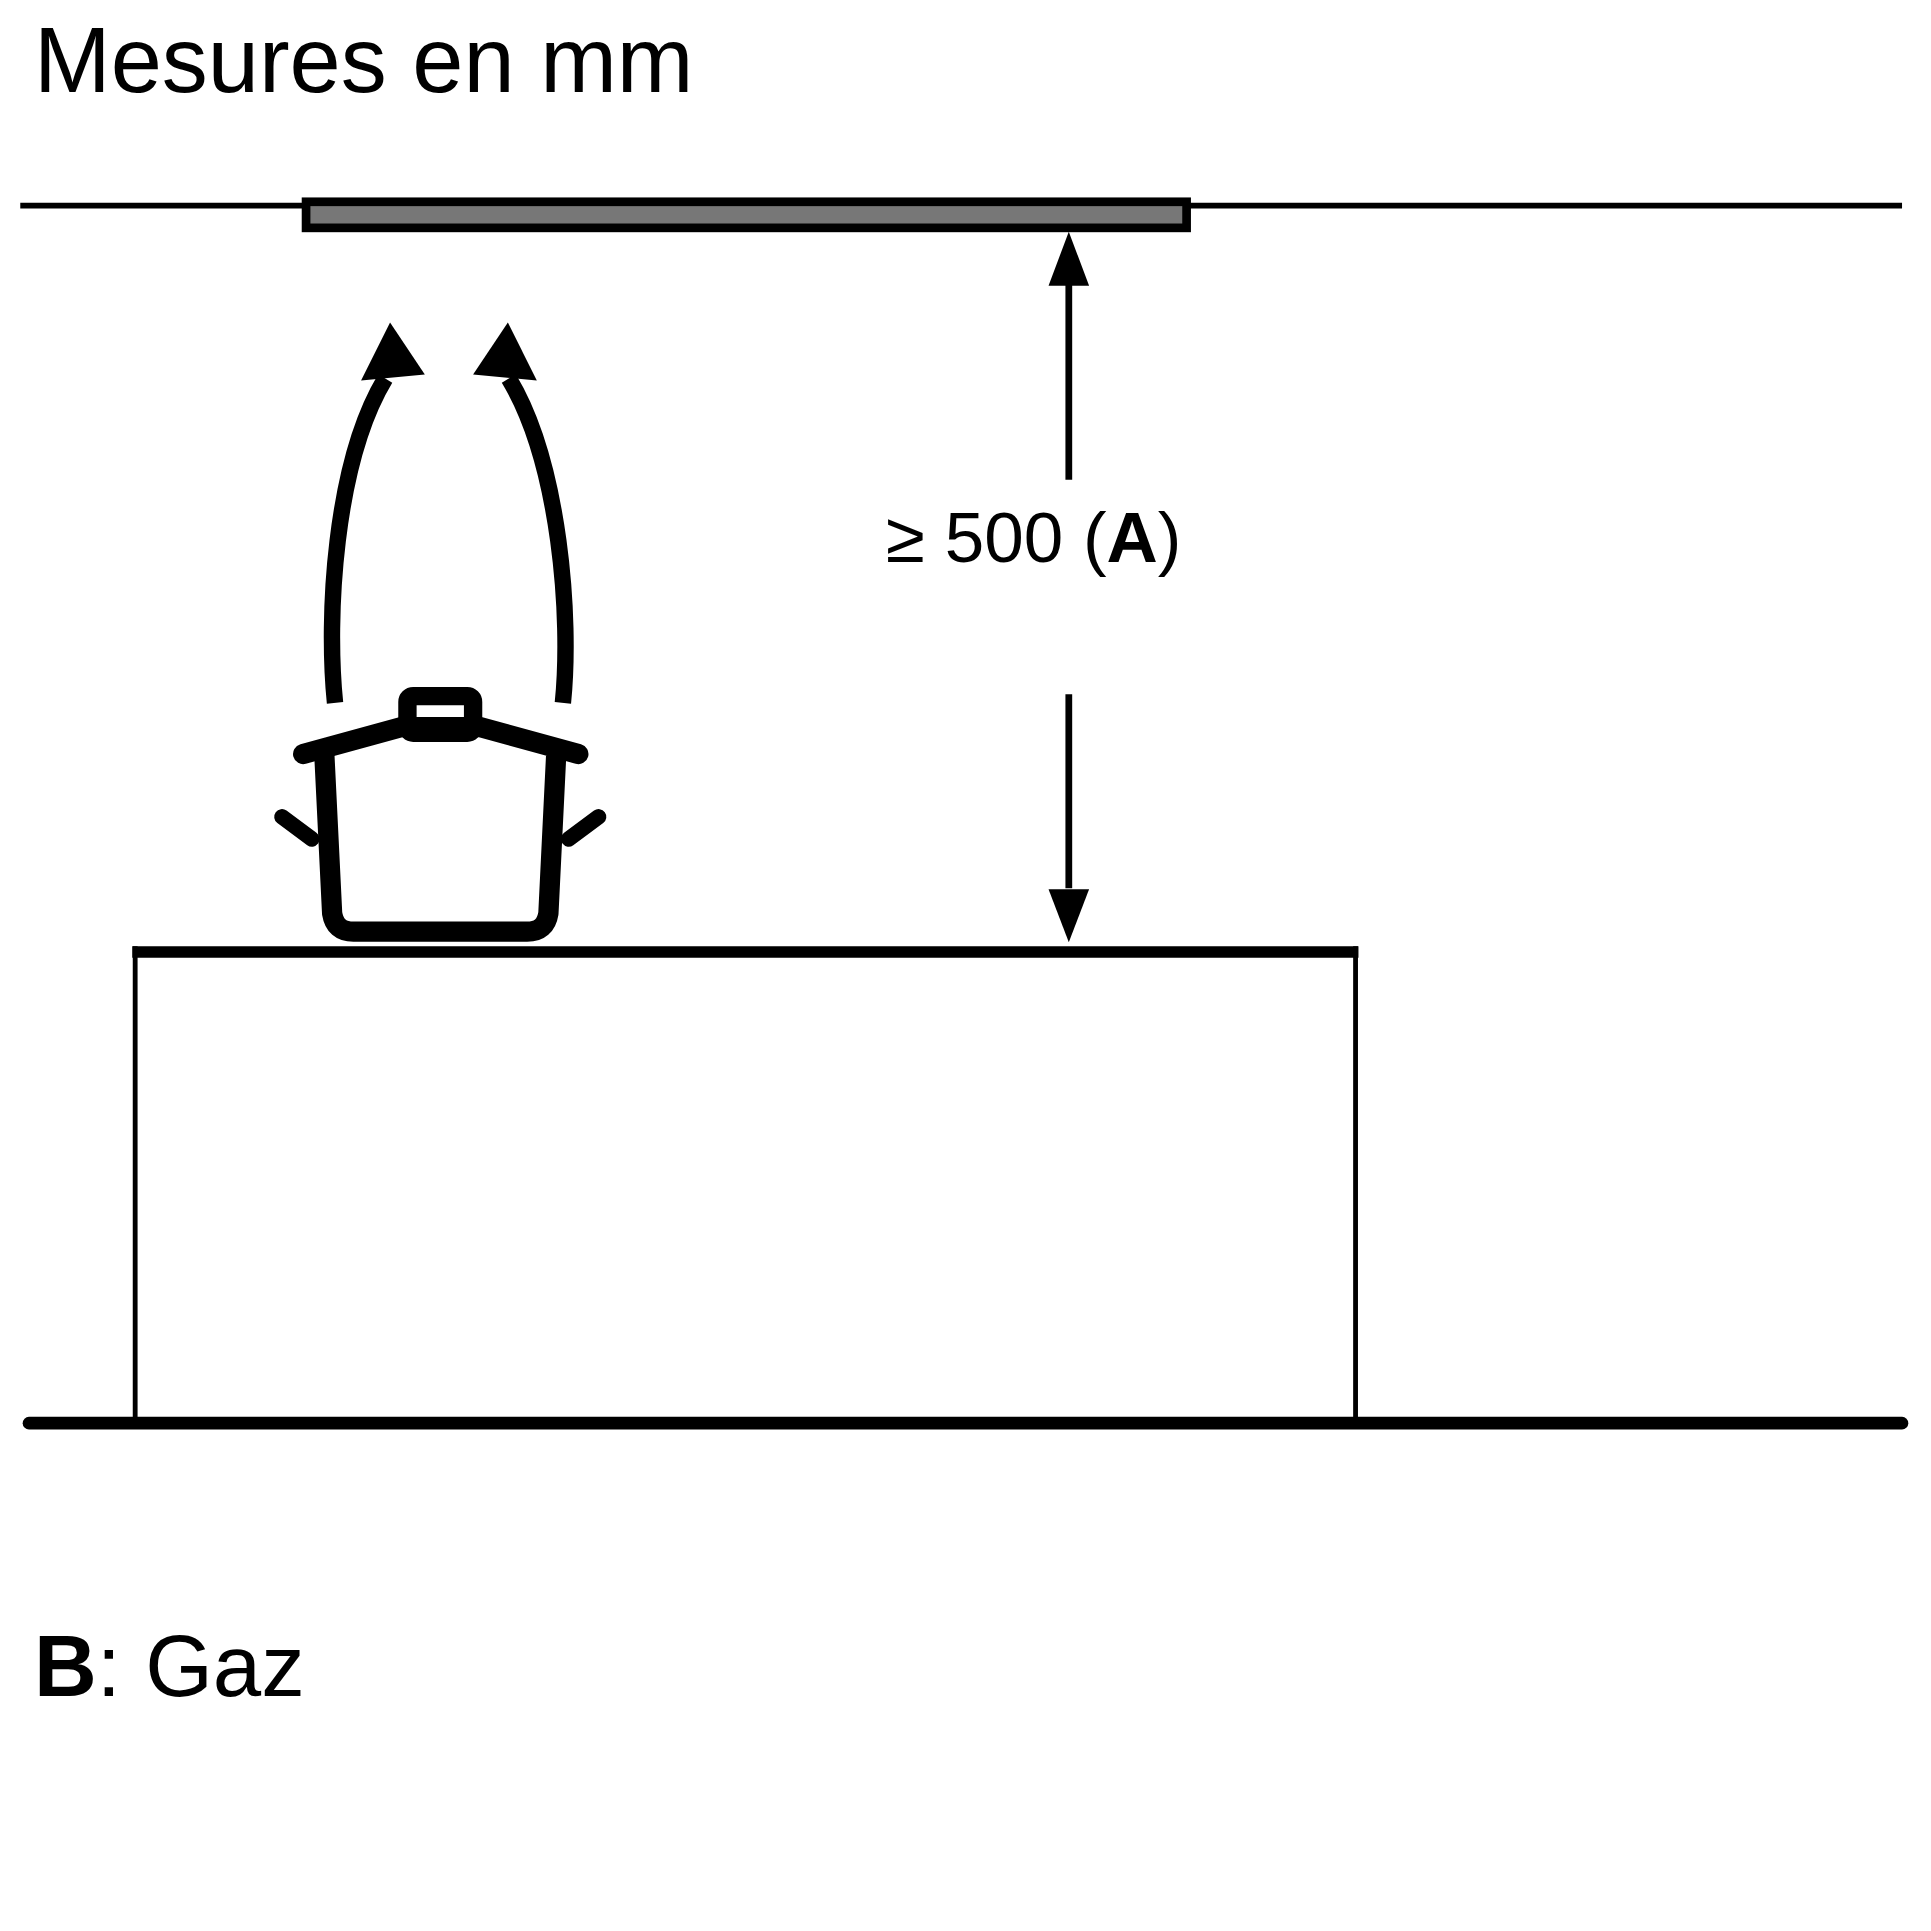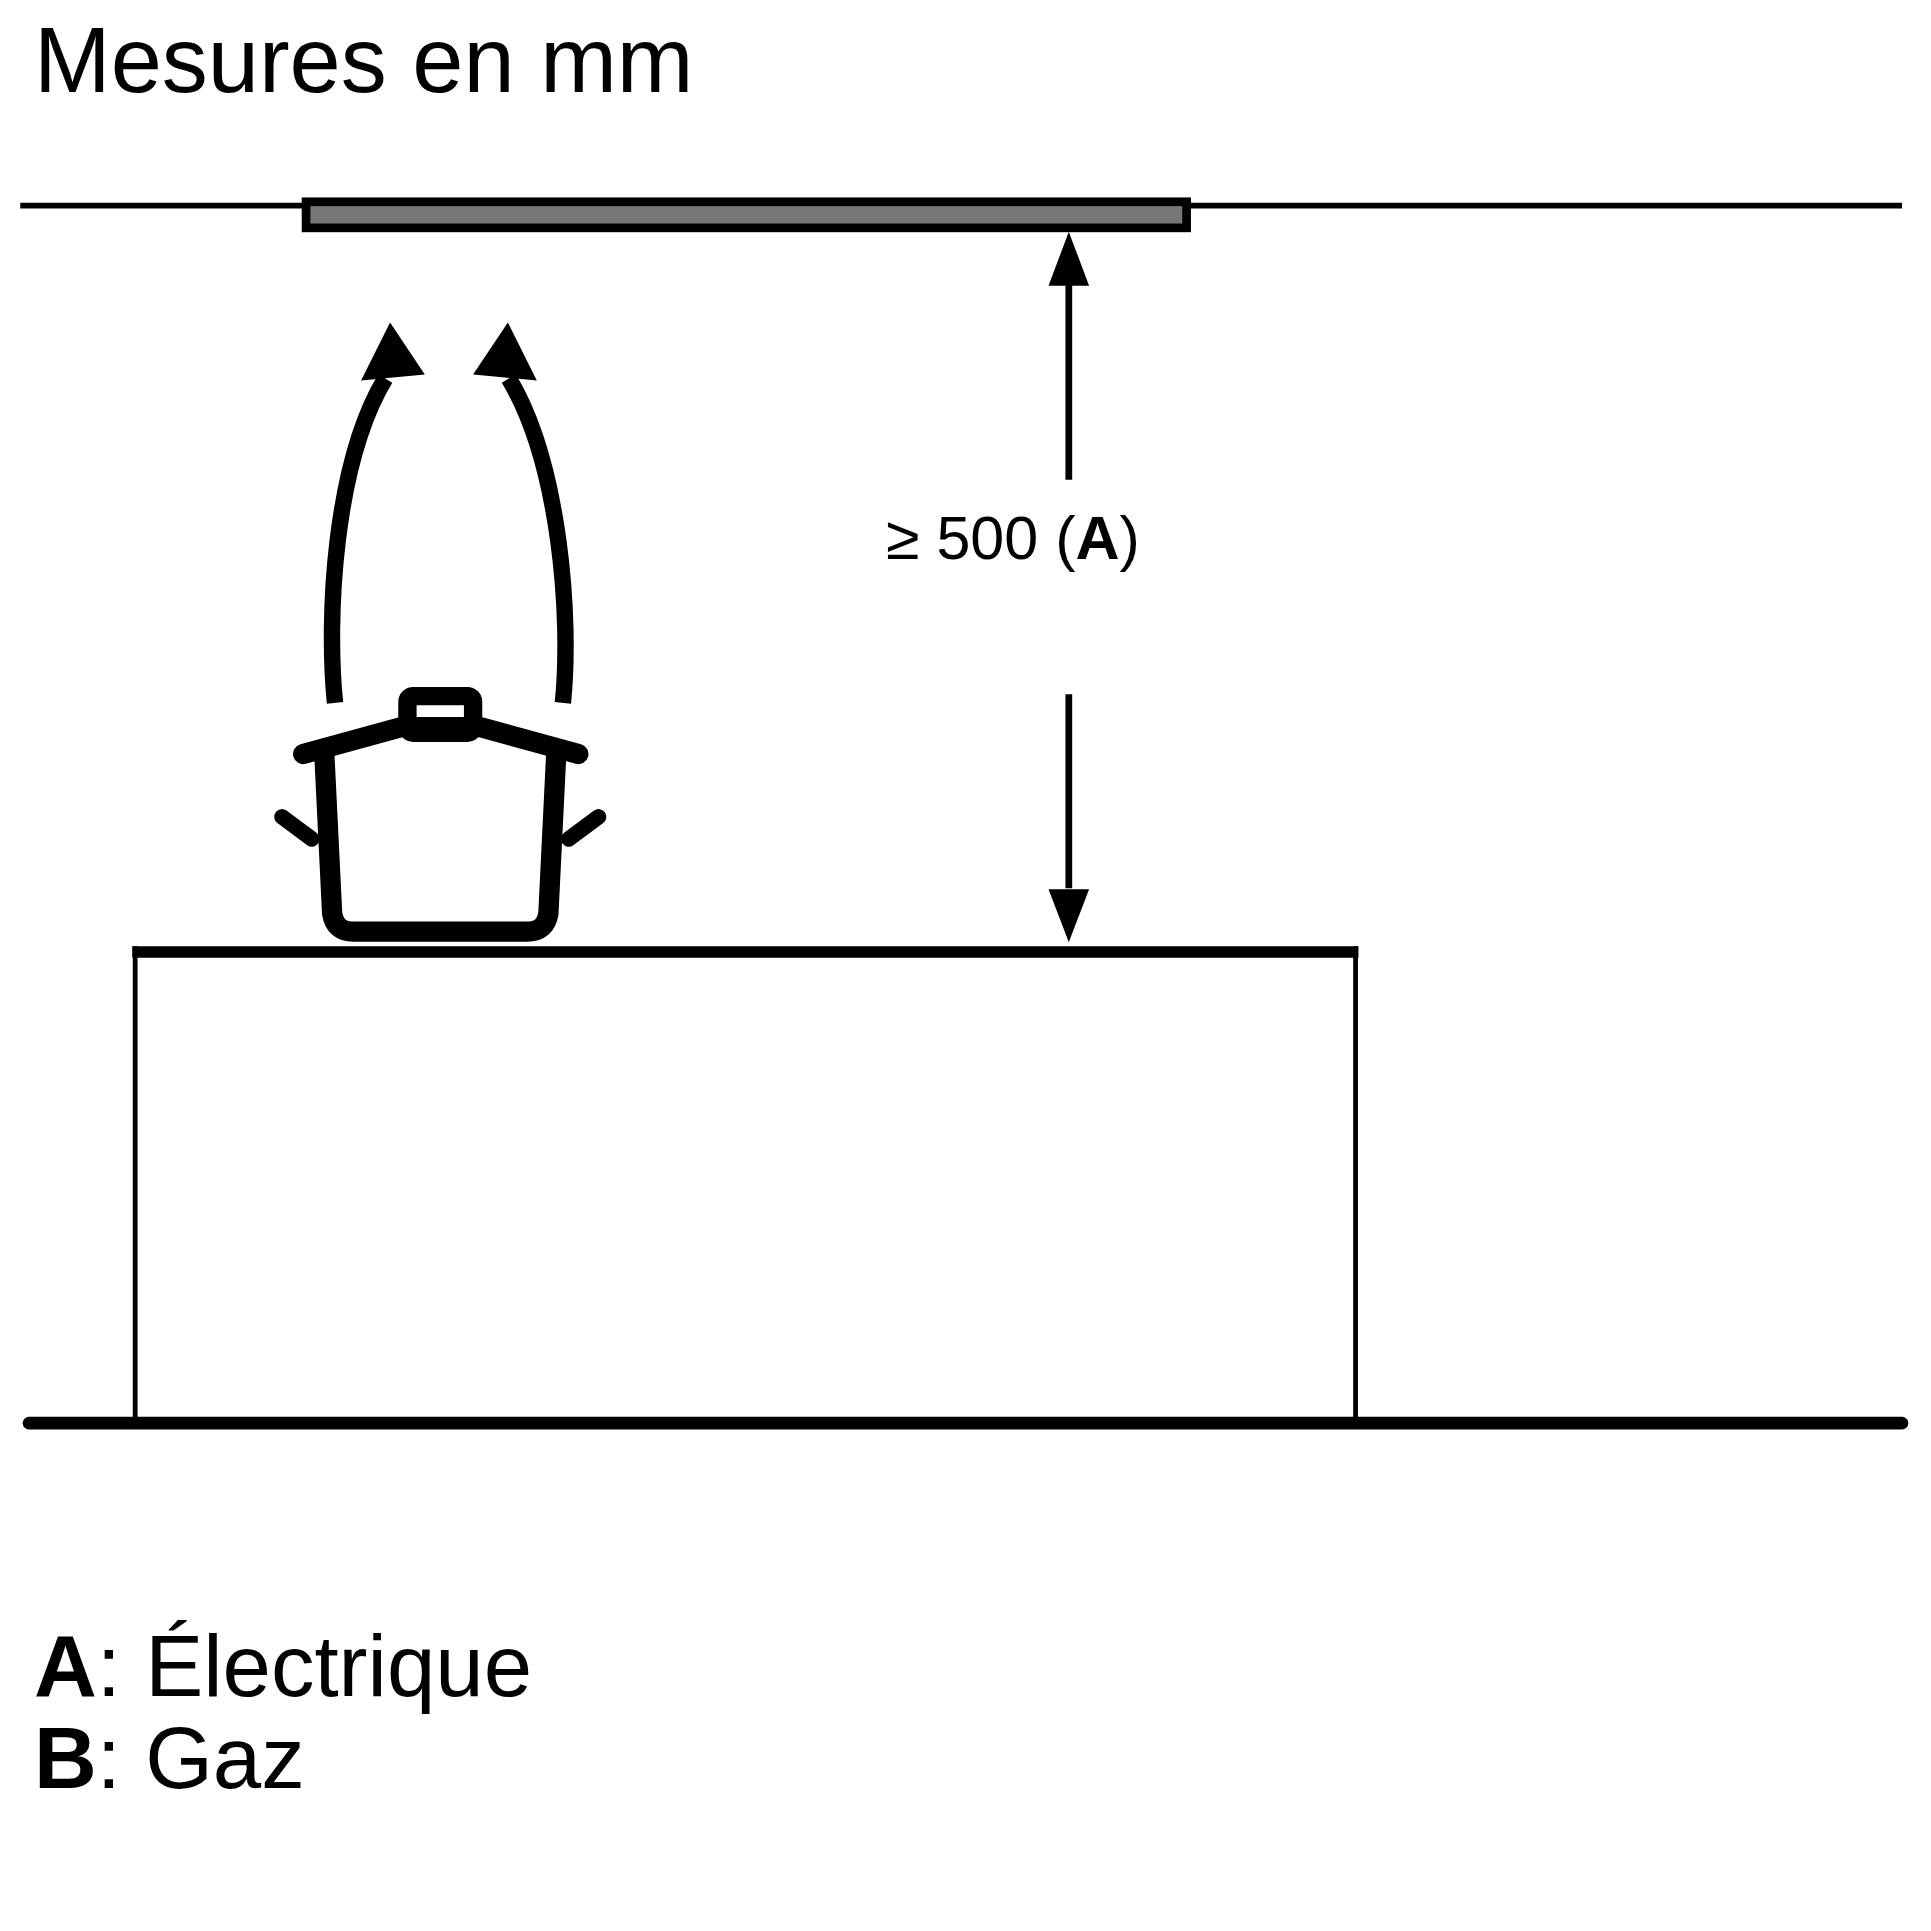--- a/index.html
+++ b/index.html
@@ -31,21 +31,21 @@
     font-size: 92px;
     font-weight: 400;
     line-height: 92px;
     white-space: nowrap;
     text-align: center;
   }
   .dim-labels {
     position: absolute;
     left: 886px;
     top: 492px;
-    font-size: 61px;
+    font-size: 71px;
     line-height: 92px;
     white-space: nowrap;
   }
   .legend {
     position: absolute;
     left: 34px;
     top: 1620px;
     font-size: 87px;
     line-height: 92px;
     white-space: nowrap;
@@ -99,18 +99,17 @@
     </g>
 
     <line x1="30" y1="1474" x2="1970" y2="1474" stroke-width="13" stroke-linecap="round"></line>
   </svg>
 
   <div class="dim-labels">
     <div><span>≥ 500 (</span><b>A</b><span>)</span></div>
   </div>
 
   <div class="legend">
-    <div class="legend-item"><b>A</b><span>: </span><span>Électrique</span></div>
     <div class="legend-item"><b>B</b><span>: </span><span>Gaz</span></div>
   </div>
 
 </div>
 
 
 </body></html>

